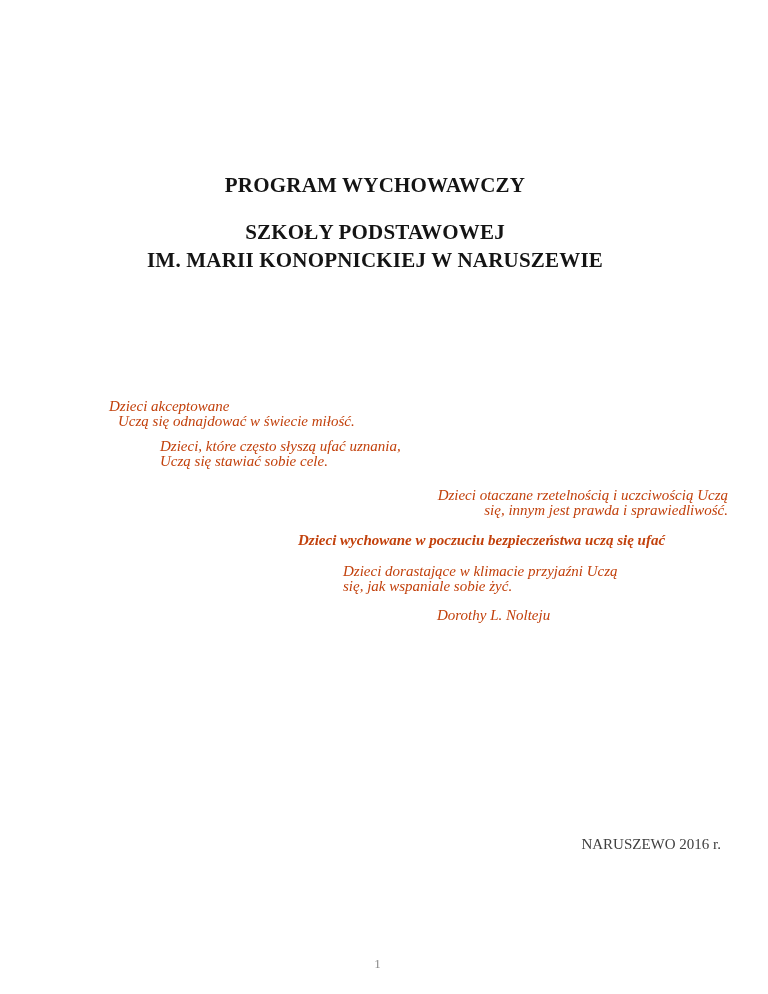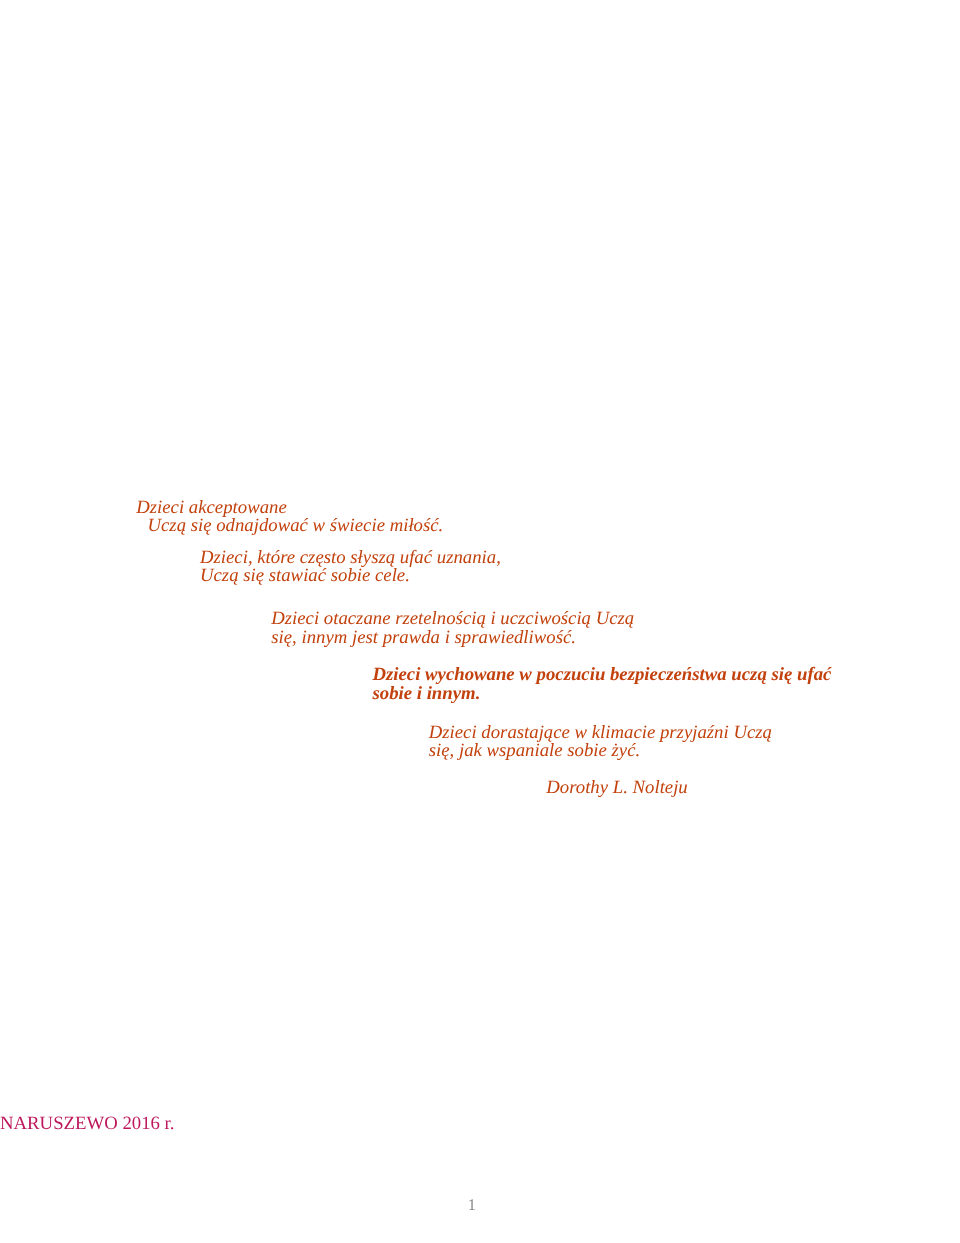--- a/index.html
+++ b/index.html
@@ -45,71 +45,75 @@
     color: #c2410c;
     font-style: italic;
     font-size: 15px;
     line-height: 15px;
   }
   .stanza { white-space: nowrap; }
   .stanza-1 { margin-left: 0; }
   .stanza-1 .qline-2 { margin-left: 9px; }
   .stanza-2 { margin-left: 51px;  margin-top: 10px; }
   .stanza-3 { margin-left: 96px;  margin-top: 9px; }
-  .stanza-4 { margin-left: 108px; margin-top: 19px; }
+  .stanza-4 { margin-left: 64px; margin-top: 19px; text-align: right; }
   .stanza-5 { margin-left: 189px; margin-top: 15px; font-weight: bold; }
   .stanza-6 { margin-left: 234px; margin-top: 16px; }
   .attribution {
     margin-left: 328px;
     margin-top: 14px;
     white-space: nowrap;
   }
   .place-line {
     position: absolute;
-    top: 891px;
+    top: 836px;
     left: 0;
     right: 47px;
-    text-align: left;
+    text-align: right;
     font-size: 15px;
     line-height: 16px;
-    color: #be185d;
+    color: #404040;
   }
   .page-number {
     position: absolute;
     top: 956px;
     left: 0;
     right: 13px;
     text-align: center;
     font-size: 13px;
     line-height: 16px;
     color: #8a8a8a;
   }
 </style>
 </head>
 <body>
 
 <div class="page">
 
+  <div class="title-block">
+    <div class="title-main">PROGRAM WYCHOWAWCZY</div>
+    <div class="title-sub">SZKOŁY PODSTAWOWEJ</div>
+    <div class="title-sub">IM. MARII KONOPNICKIEJ W NARUSZEWIE</div>
+  </div>
 
   <div class="quote-block">
     <div class="stanza stanza-1">
       <div class="qline qline-1">Dzieci akceptowane</div>
       <div class="qline qline-2">Uczą się odnajdować w świecie miłość.</div>
     </div>
     <div class="stanza stanza-2">
       <div class="qline qline-1">Dzieci, które często słyszą ufać uznania,</div>
       <div class="qline qline-2">Uczą się stawiać sobie cele.</div>
     </div>
     <div class="stanza stanza-4">
       <div class="qline qline-1">Dzieci otaczane rzetelnością i uczciwością Uczą</div>
       <div class="qline qline-2">się, innym jest prawda i sprawiedliwość.</div>
     </div>
     <div class="stanza stanza-5">
       <div class="qline qline-1">Dzieci wychowane w poczuciu bezpieczeństwa uczą się ufać</div>
-      <div class="qline qline-2">sobie i innym.</div>
     </div>
     <div class="stanza stanza-6">
       <div class="qline qline-1">Dzieci dorastające w klimacie przyjaźni Uczą</div>
       <div class="qline qline-2">się, jak wspaniale sobie żyć.</div>
     </div>
     <div class="attribution">Dorothy L. Nolteju</div>
   </div>
 
   <div class="place-line">NARUSZEWO 2016 r.</div>
 

